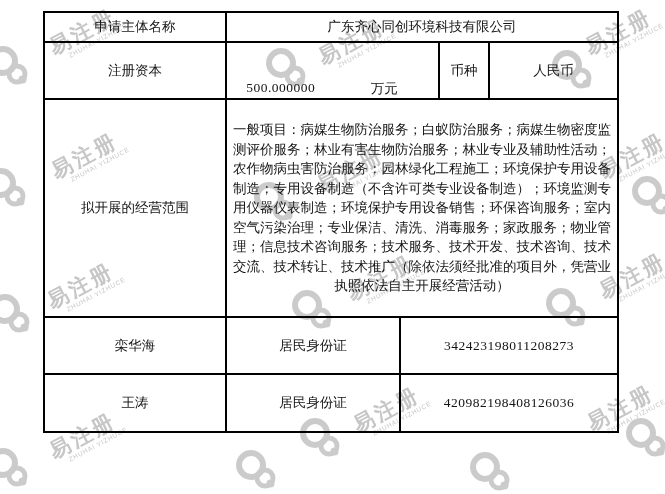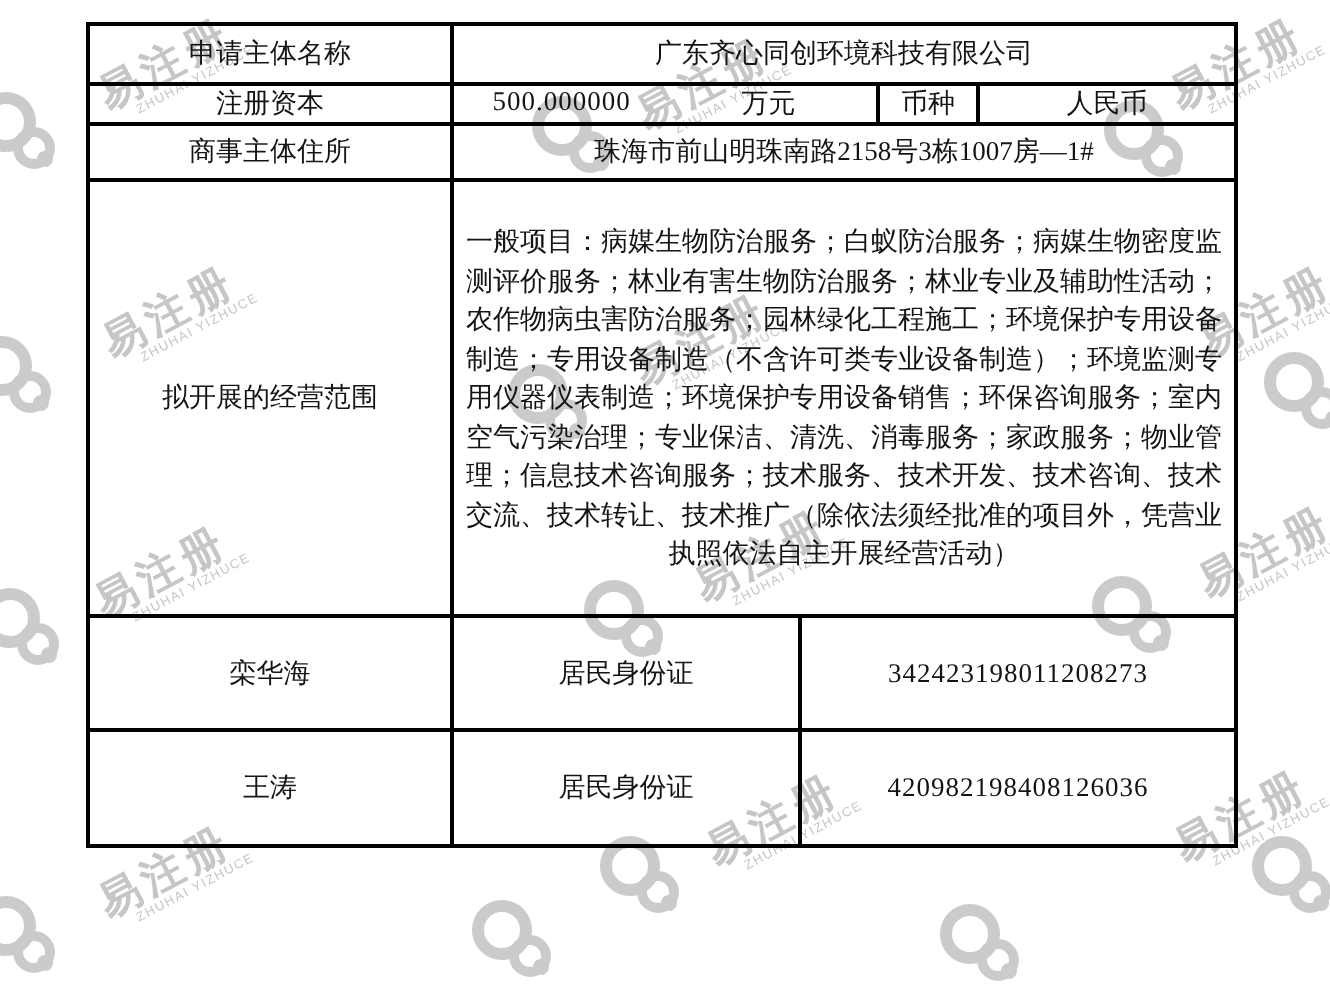--- a/index.html
+++ b/index.html
@@ -23,21 +23,21 @@
     width:574px;border-collapse:collapse;table-layout:fixed;background:transparent;
   }
   table.form td{
     border:2px solid #000000;text-align:center;vertical-align:middle;
     font-size:13.5px;padding:0 2px;overflow:hidden;
   }
   td.scope-cell{
     text-align:justify;font-size:13.5px;line-height:19.5px;padding:4px 3px;
   }
   .cap-wrap{display:flex;width:100%;}
-  .cap-wrap span{flex:1;text-align:center;}
+  .cap-wrap span{flex:1;text-align:center;margin-top:37px;}
   .num{letter-spacing:0.5px;}
 </style>
 </head>
 <body>
 
 <div class="page">
 
   <div class="wm-layer">
     <svg width="0" height="0" style="position:absolute">
       <defs>
@@ -159,24 +159,20 @@
         <td>注册资本</td>
         <td colspan="2">
           <span class="cap-wrap">
             <span class="num">500.000000</span>
             <span>万元</span>
           </span>
         </td>
         <td>币种</td>
         <td>人民币</td>
       </tr>
-      <tr style="height:28px">
-        <td>商事主体住所</td>
-        <td colspan="4">珠海市前山明珠南路2158号3栋1007房—1#</td>
-      </tr>
       <tr style="height:218px">
         <td>拟开展的经营范围</td>
         <td colspan="4" class="scope-cell">一般项目：病媒生物防治服务；白蚁防治服务；病媒生物密度监测评价服务；林业有害生物防治服务；林业专业及辅助性活动；农作物病虫害防治服务；园林绿化工程施工；环境保护专用设备制造；专用设备制造（不含许可类专业设备制造）；环境监测专用仪器仪表制造；环境保护专用设备销售；环保咨询服务；室内空气污染治理；专业保洁、清洗、消毒服务；家政服务；物业管理；信息技术咨询服务；技术服务、技术开发、技术咨询、技术交流、技术转让、技术推广（除依法须经批准的项目外，凭营业执照依法自主开展经营活动）</td>
       </tr>
       <tr style="height:57px">
         <td>栾华海</td>
         <td>居民身份证</td>
         <td colspan="3" class="num">342423198011208273</td>
       </tr>
       <tr style="height:58px">

